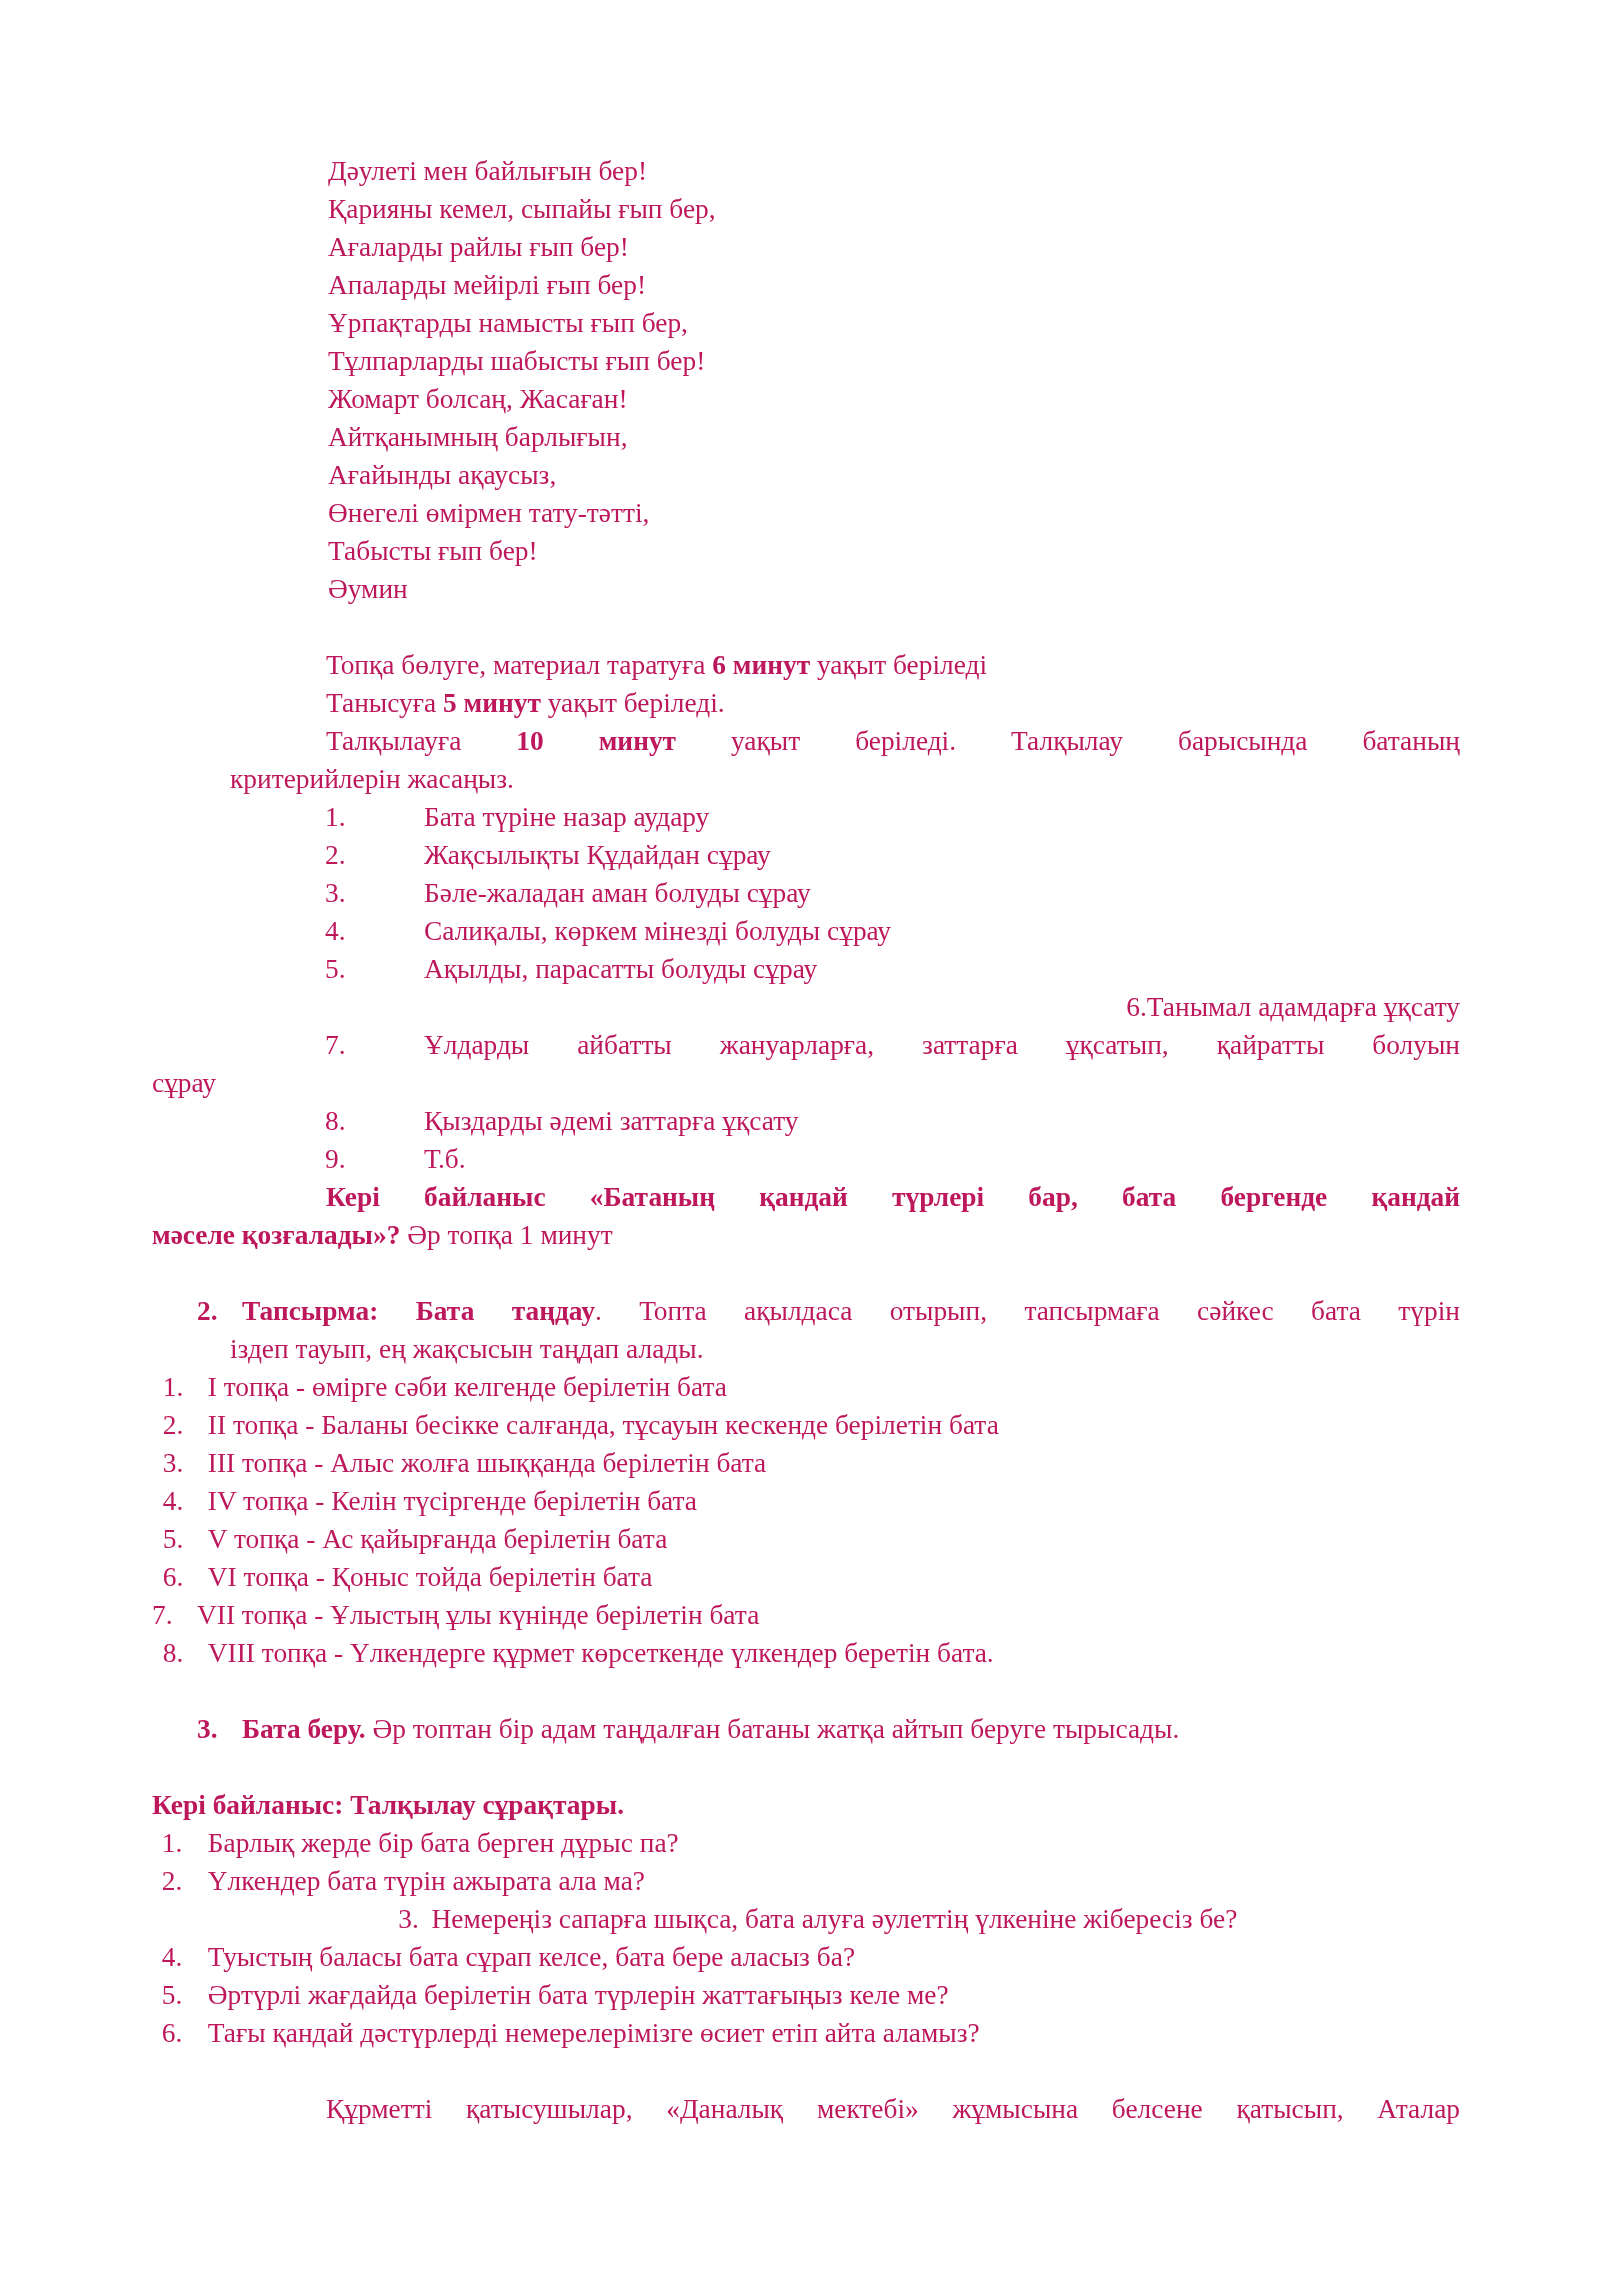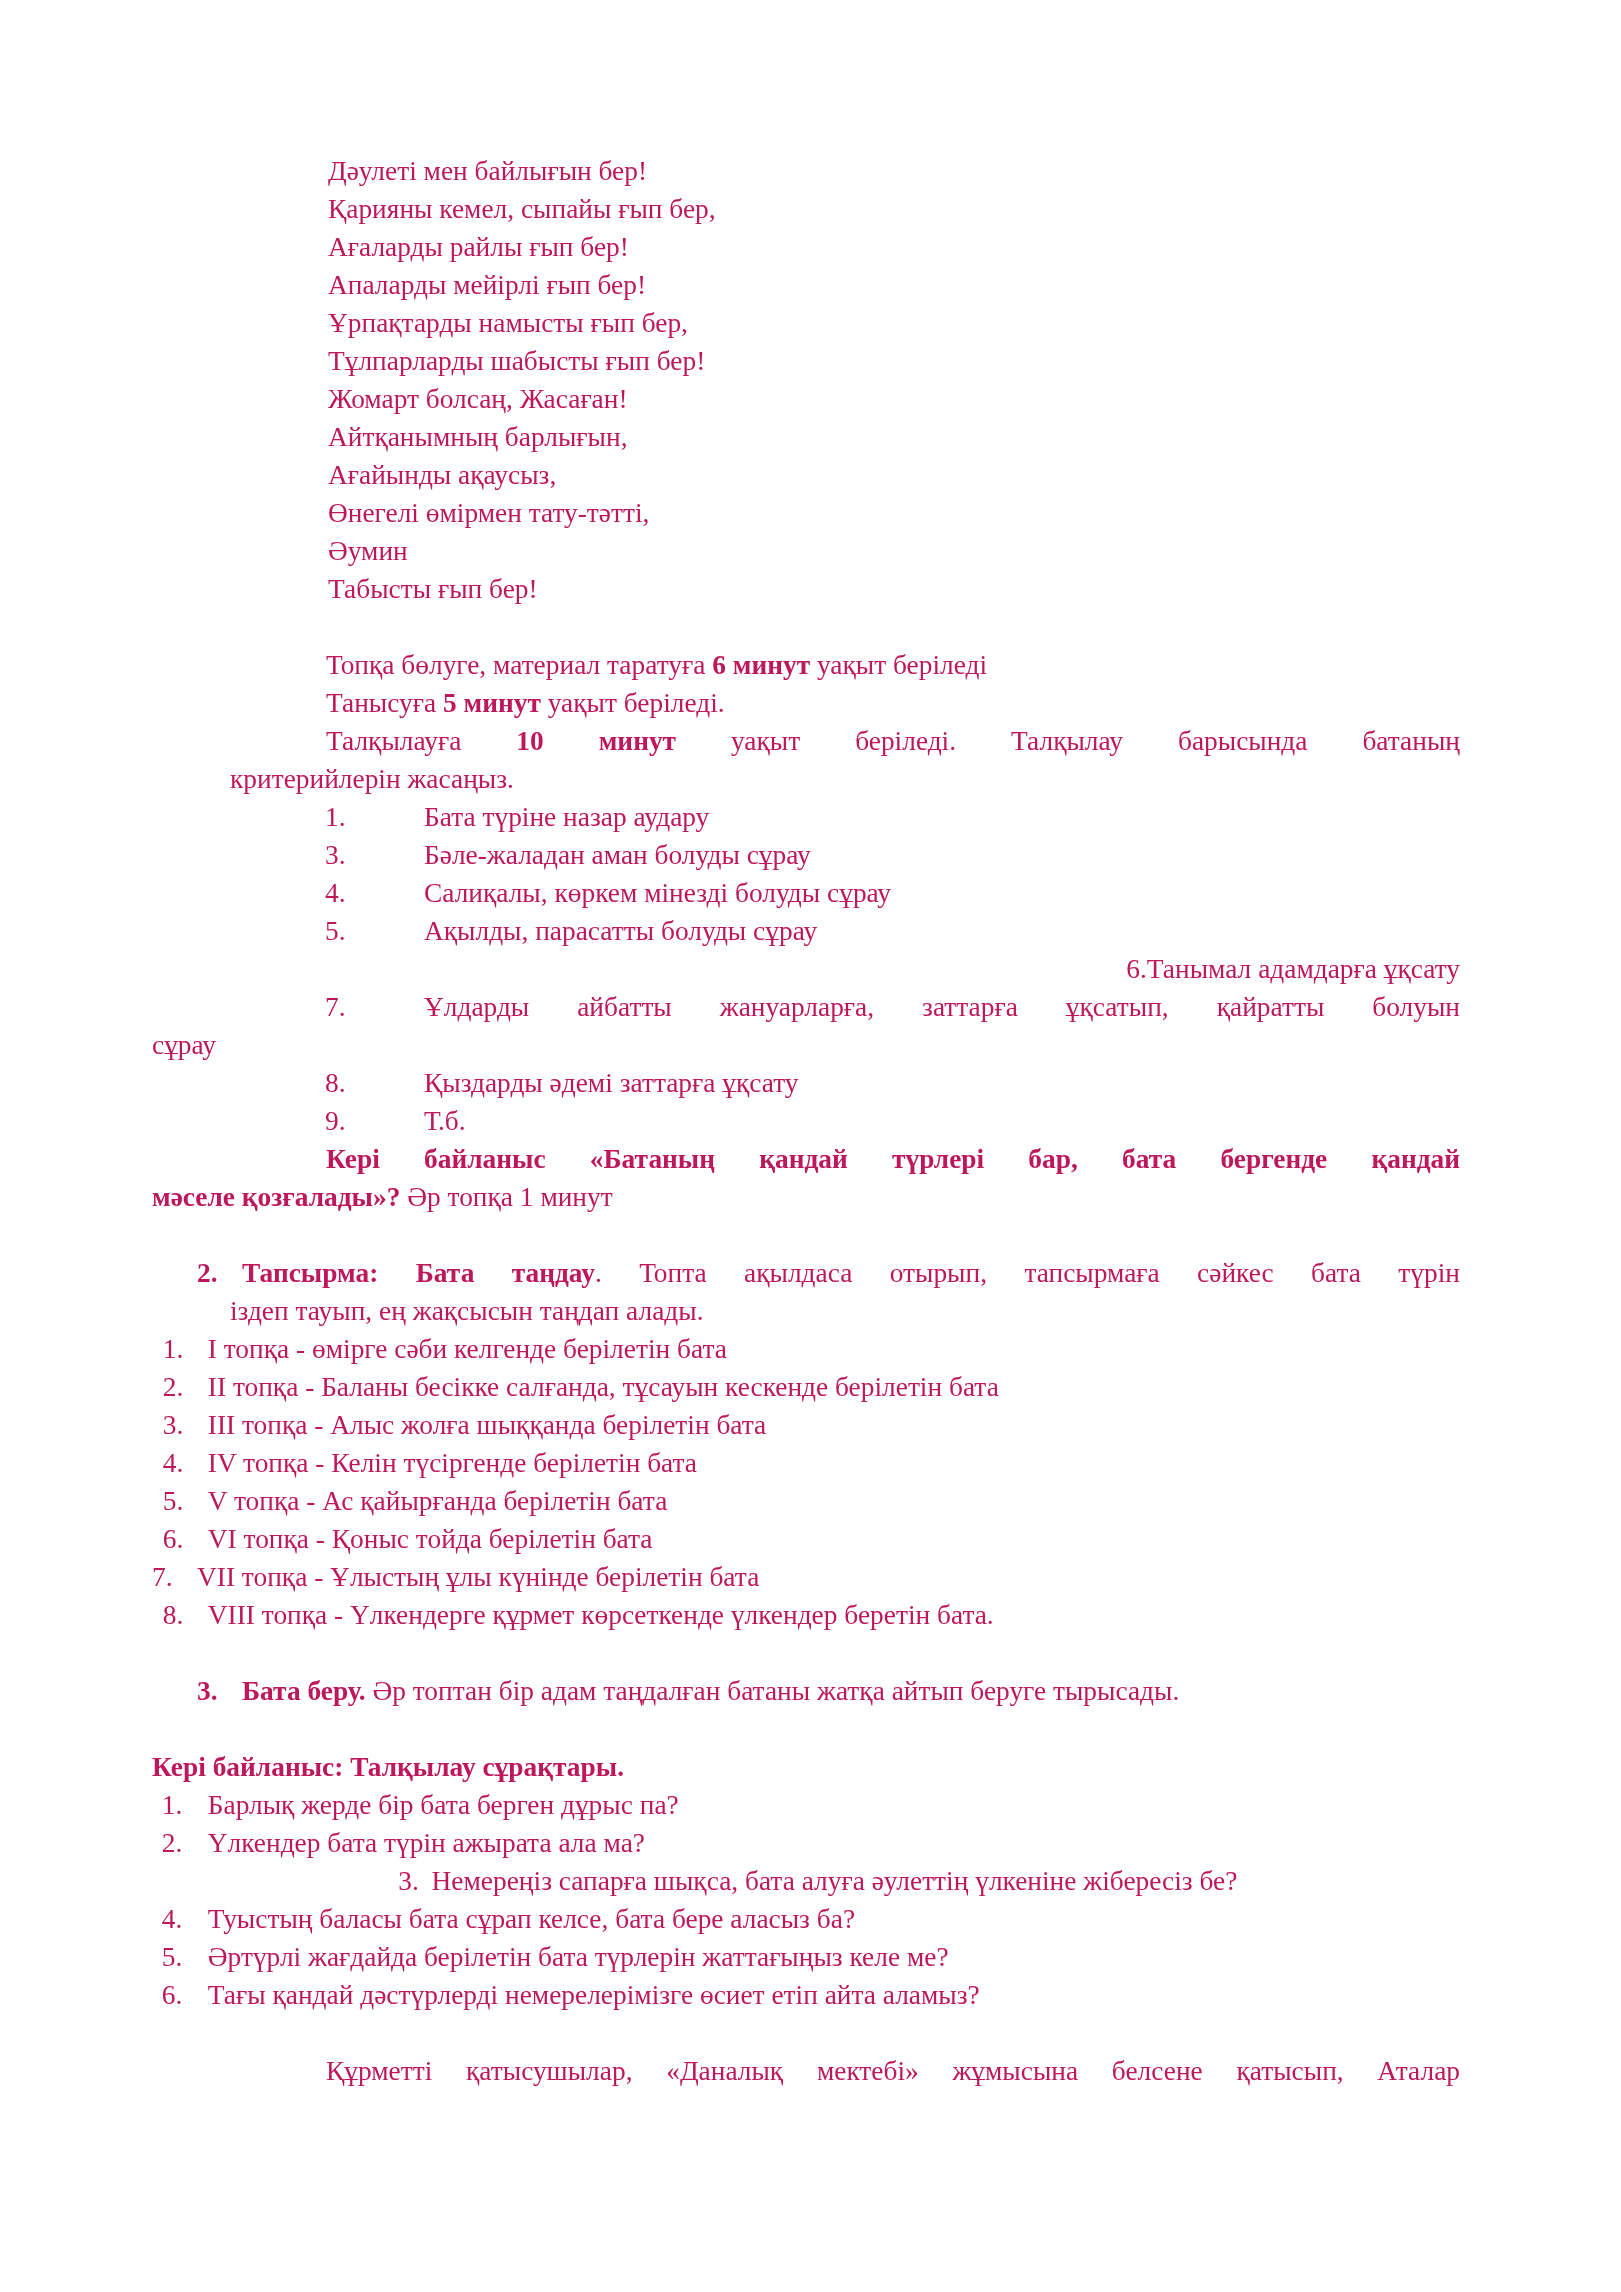--- a/index.html
+++ b/index.html
@@ -41,28 +41,29 @@
     <div class="line" style="margin-left: 176px;"><span class="seg">Дәулеті мен байлығын бер!</span></div>
     <div class="line" style="margin-left: 176px;"><span class="seg">Қарияны кемел, сыпайы ғып бер,</span></div>
     <div class="line" style="margin-left: 176px;"><span class="seg">Ағаларды райлы ғып бер!</span></div>
     <div class="line" style="margin-left: 176px;"><span class="seg">Апаларды мейірлі ғып бер!</span></div>
     <div class="line" style="margin-left: 176px;"><span class="seg">Ұрпақтарды намысты ғып бер,</span></div>
     <div class="line" style="margin-left: 176px;"><span class="seg">Тұлпарларды шабысты ғып бер!</span></div>
     <div class="line" style="margin-left: 176px;"><span class="seg">Жомарт болсаң, Жасаған!</span></div>
     <div class="line" style="margin-left: 176px;"><span class="seg">Айтқанымның барлығын,</span></div>
     <div class="line" style="margin-left: 176px;"><span class="seg">Ағайынды ақаусыз,</span></div>
     <div class="line" style="margin-left: 176px;"><span class="seg">Өнегелі өмірмен тату-тәтті,</span></div>
+    <div class="line" style="margin-left: 176px;"><span class="seg">Табысты ғып бер!</span></div>
     <div class="line" style="margin-left: 176px;"><span class="seg">Әумин</span></div>
-    <div class="line" style="margin-left: 176px;"><span class="seg">Табысты ғып бер!</span></div>
     <div class="line gap"></div>
     <div class="line" style="margin-left: 174px;"><span class="seg">Топқа бөлуге, материал таратуға </span><span class="seg b">6 минут</span><span class="seg"> уақыт беріледі</span></div>
     <div class="line" style="margin-left: 174px;"><span class="seg">Танысуға </span><span class="seg b">5 минут</span><span class="seg"> уақыт беріледі.</span></div>
     <div class="line just" style="margin-left: 174px;"><span class="seg">Талқылауға </span><span class="seg b">10 минут</span><span class="seg"> уақыт беріледі. Талқылау барысында батаның</span></div>
     <div class="line" style="margin-left: 78px;"><span class="seg">критерийлерін жасаңыз.</span></div>
     <div class="line" style="margin-left: 173px;"><span class="num" style="width: 99px;">1.</span><span class="seg">Бата түріне назар аудару</span></div>
+    <div class="line" style="margin-left: 173px;"><span class="num" style="width: 99px;">2.</span><span class="seg">Жақсылықты Құдайдан сұрау</span></div>
     <div class="line" style="margin-left: 173px;"><span class="num" style="width: 99px;">3.</span><span class="seg">Бәле-жаладан аман болуды сұрау</span></div>
     <div class="line" style="margin-left: 173px;"><span class="num" style="width: 99px;">4.</span><span class="seg">Салиқалы, көркем мінезді болуды сұрау</span></div>
     <div class="line" style="margin-left: 173px;"><span class="num" style="width: 99px;">5.</span><span class="seg">Ақылды, парасатты болуды сұрау</span></div>
     <div class="line" style="margin-left: 114px; text-align: right;"><span class="num" style="width: 99px;">6.</span><span class="seg">Танымал адамдарға ұқсату</span></div>
     <div class="line just" style="margin-left: 173px;"><span class="num" style="width: 99px;">7.</span><span class="seg">Ұлдарды айбатты жануарларға, заттарға ұқсатып, қайратты болуын</span></div>
     <div class="line"><span class="seg">сұрау</span></div>
     <div class="line" style="margin-left: 173px;"><span class="num" style="width: 99px;">8.</span><span class="seg">Қыздарды әдемі заттарға ұқсату</span></div>
     <div class="line" style="margin-left: 173px;"><span class="num" style="width: 99px;">9.</span><span class="seg">Т.б.</span></div>
     <div class="line just" style="margin-left: 174px;"><span class="seg b">Кері байланыс «Батаның қандай түрлері бар, бата бергенде қандай</span></div>
     <div class="line"><span class="seg b">мәселе қозғалады»?</span><span class="seg"> Әр топқа 1 минут</span></div>

